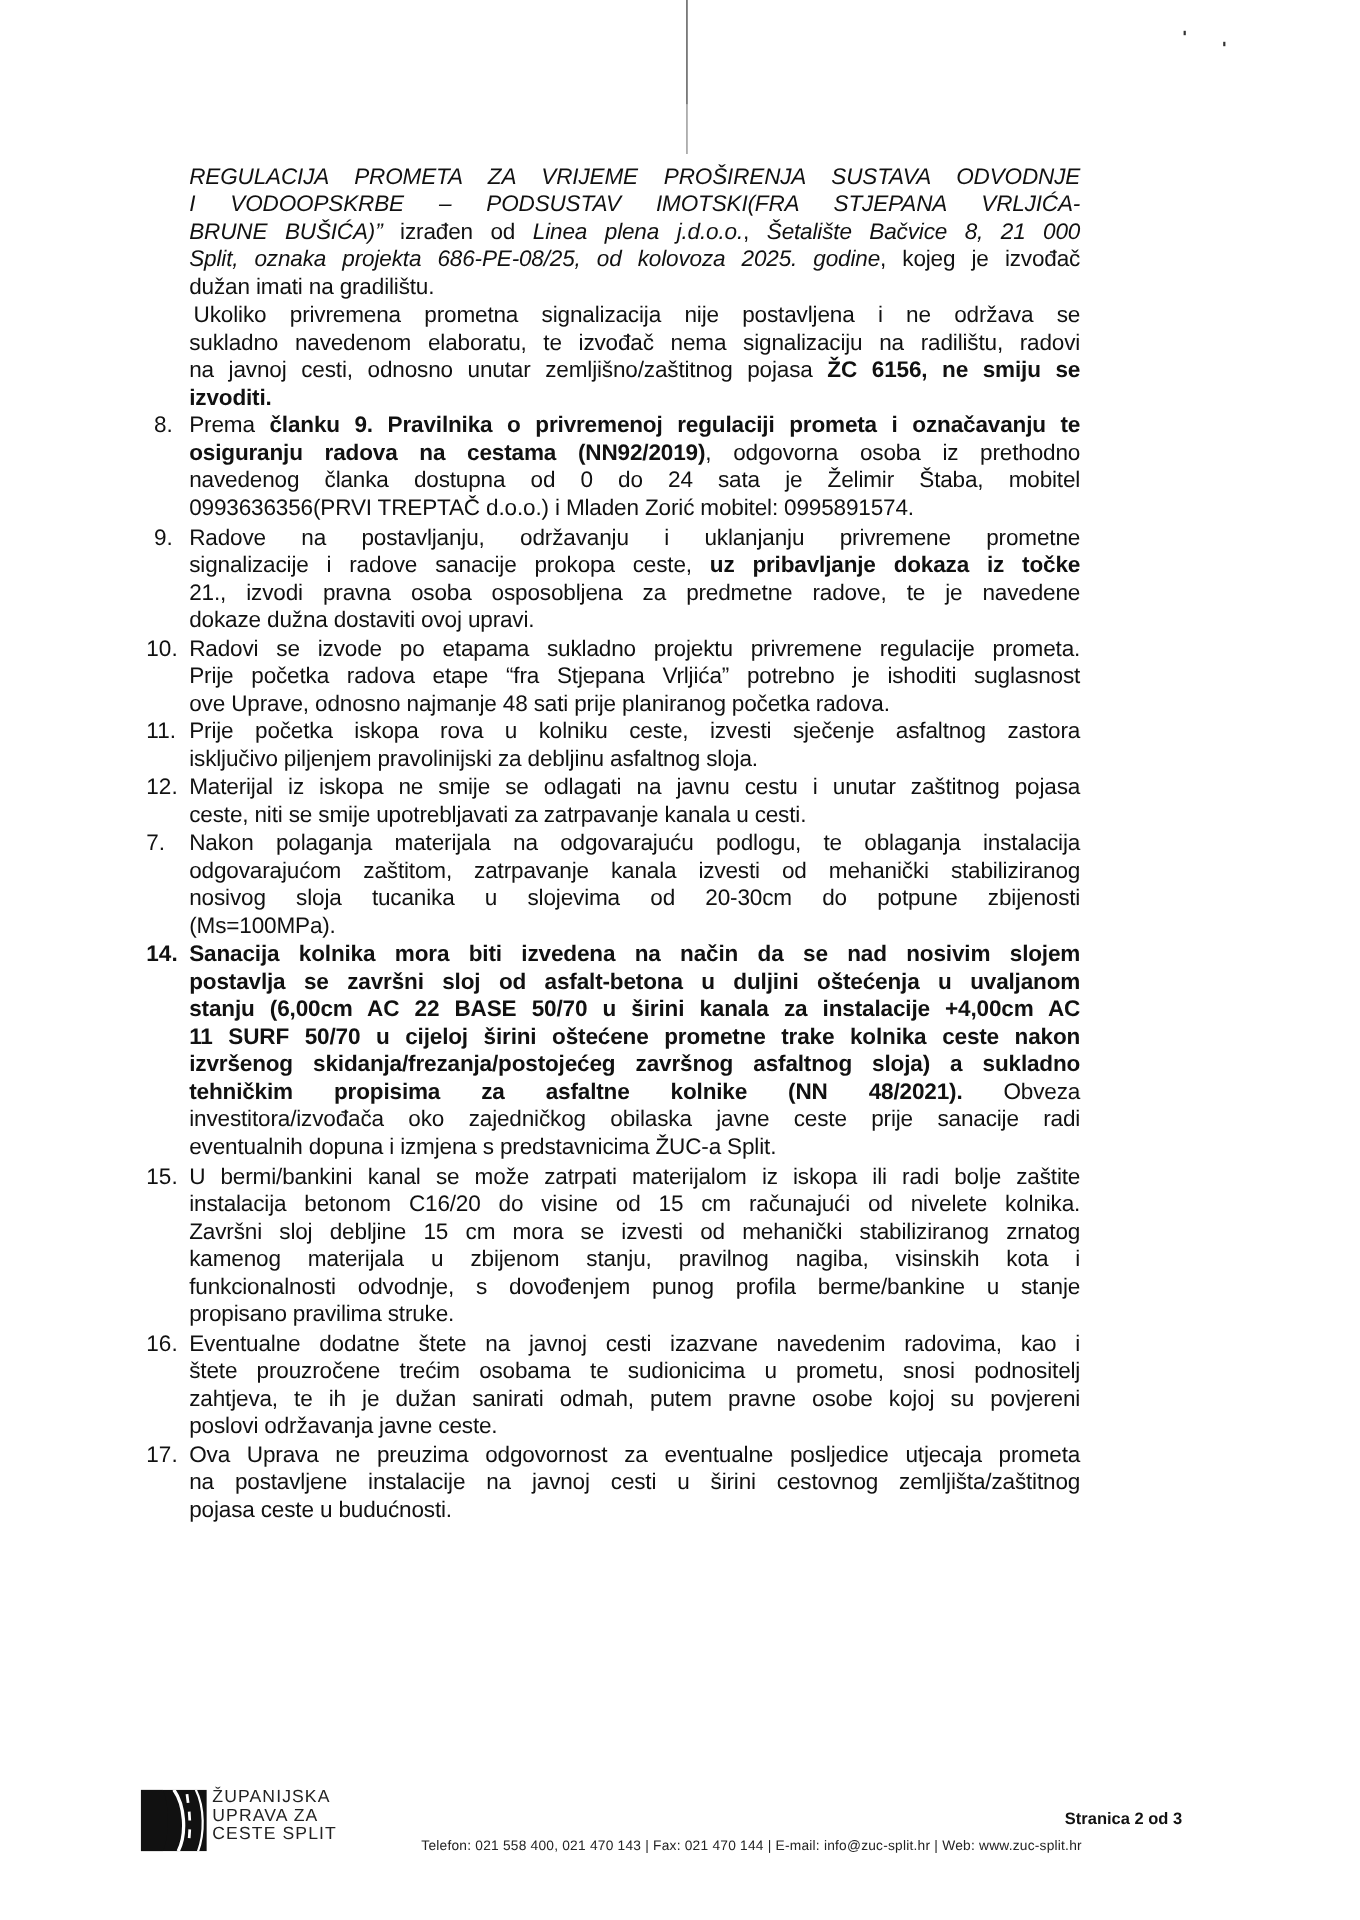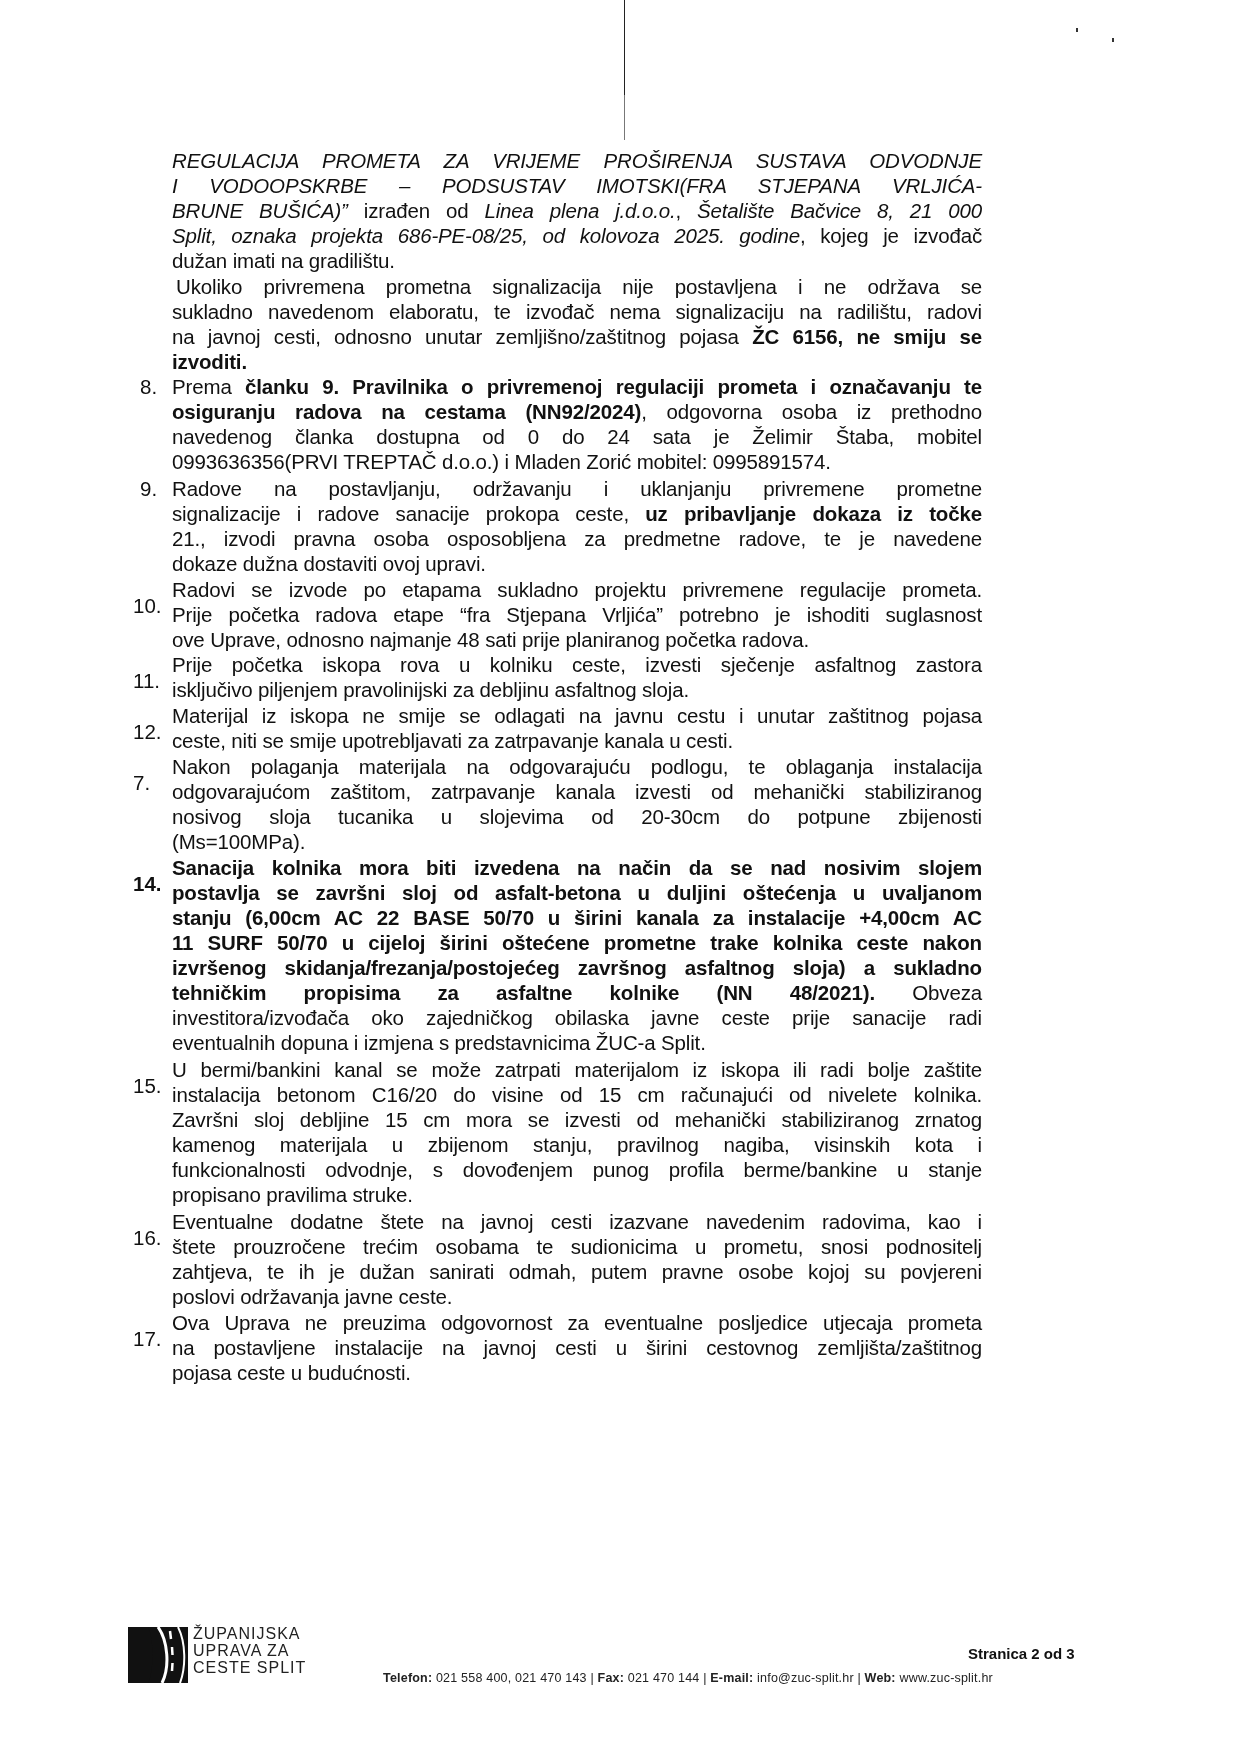--- a/index.html
+++ b/index.html
@@ -4,30 +4,30 @@
 <style>
   html, body { margin:0; padding:0; background:#ffffff; }
   body { width:1236px; height:1745px; position:relative; overflow:hidden;
          font-family:"Liberation Sans", sans-serif; color:#111; }
   .scanline { position:absolute; left:624px; width:1px; background:#222; }
   .doc { position:absolute; left:0; top:0; width:1236px; }
   .ln { position:absolute; left:172px; width:810px; font-size:20.5px; line-height:25px;
         white-space:nowrap; text-align:justify; text-align-last:justify; letter-spacing:-0.15px; }
   .ln.last { text-align-last:left; }
   .num { position:absolute; left:140px; font-size:20.5px; line-height:25px; }
-  .num.wide { left:133px;margin-top:16px; }
+  .num.wide { left:133px; }
   .b { font-weight:bold;text-align:center; }
   .i { font-style:italic; }
   .bi { font-weight:normal; font-style:italic; }
   .footer-logo { position:absolute; left:128px; top:1627px; width:60px; height:56px; }
   .logo-text { position:absolute; left:193px; top:1625px; font-size:16px; line-height:17px;
                letter-spacing:1px; color:#222; font-weight:300; }
   .page-num { position:absolute; left:968px; top:1645px; font-size:15px; font-weight:bold; }
   .contact { position:absolute; left:383px; top:1671px; font-size:12.5px; color:#222; letter-spacing:0.2px; white-space:nowrap; }
-  .contact b { font-weight:bold; }
+  .contact b { font-weight:normal; }
   .speck { position:absolute; width:2px; height:4px; background:#333; }
 </style>
 </head>
 <body>
 
 <div class="scanline" style="top:0;height:95px;"></div>
 <div class="scanline" style="top:95px;height:45px;background:#777;"></div>
 <div class="speck" style="left:1076px;top:28px;"></div>
 <div class="speck" style="left:1112px;top:38px;"></div>
 
@@ -60,21 +60,21 @@
   </div>
   <div class="ln last b" style="top:349px">
     <span>izvoditi.</span>
   </div>
 
   <div class="num" style="top:374px">8.</div>
   <div class="ln" style="top:374px">
     Prema <span class="b">članku 9. Pravilnika o privremenoj regulaciji prometa i označavanju te</span>
   </div>
   <div class="ln" style="top:399px">
-    <span class="b">osiguranju radova na cestama (NN92/2024)</span>, odgovorna osoba iz prethodno
+    <span class="b">osiguranju radova na cestama (NN92/2019)</span>, odgovorna osoba iz prethodno
   </div>
   <div class="ln" style="top:424px">
     <span>navedenog članka dostupna od 0 do 24 sata je Želimir Štaba, mobitel</span>
   </div>
   <div class="ln last" style="top:449px">
     <span>0993636356(PRVI TREPTAČ d.o.o.) i Mladen Zorić mobitel: 0995891574.</span>
   </div>
 
   <div class="num" style="top:476px">9.</div>
   <div class="ln" style="top:476px">

